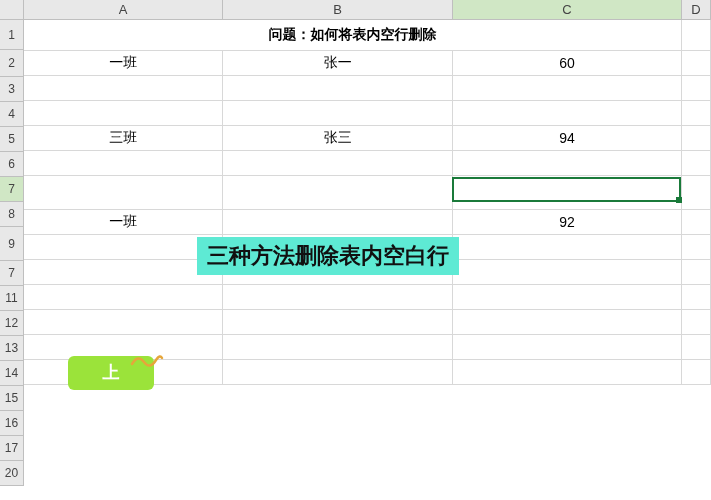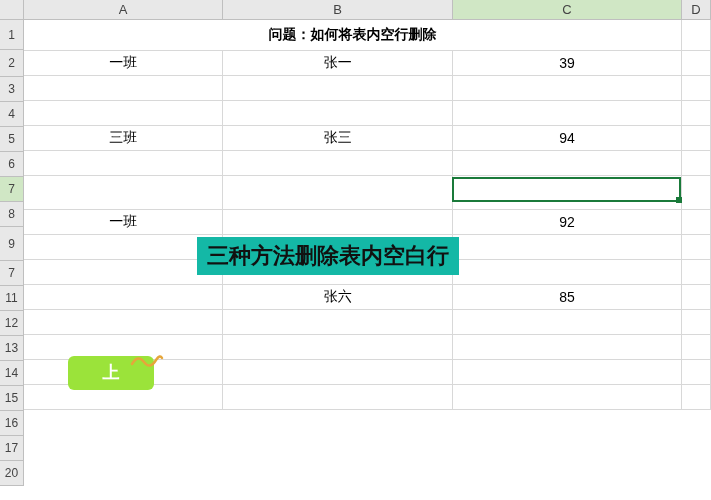--- a/index.html
+++ b/index.html
@@ -110,21 +110,21 @@
   .fill-handle {
     position: absolute;
     width: 6px; height: 6px;
     background: #1a7a3a;
     right: -3px; bottom: -3px;
   }
   .overlay-text {
     position: absolute;
     left: 197px;
     top: 237px;
-    background: #14b8a6;
+    background: #5eead4;
     color: #111;
     font-weight: bold;
     font-size: 22px;
     padding: 4px 10px;
     white-space: nowrap;
   }
   .callout {
     position: absolute;
     left: 68px;
     top: 356px;
@@ -188,21 +188,21 @@
     <div class="cells">
       <table class="cells-tbl">
         <tbody>
             <tr class="row-1">
           <td class="cell wA title-cell" colspan="3">问题：如何将表内空行删除</td>
           <td class="cell wD"></td>
         </tr>
         <tr>
               <td class="cell wA">一班</td>
               <td class="cell wB">张一</td>
-              <td class="cell wC">39</td>
+              <td class="cell wC">60</td>
               <td class="cell wD"></td>
             </tr>
         <tr>
               <td class="cell wA"></td>
               <td class="cell wB"></td>
               <td class="cell wC"></td>
               <td class="cell wD"></td>
             </tr>
         <tr>
               <td class="cell wA"></td>
@@ -237,26 +237,20 @@
         <tr>
               <td class="cell wA"></td>
               <td class="cell wB"></td>
               <td class="cell wC"></td>
               <td class="cell wD"></td>
             </tr>
         <tr>
               <td class="cell wA"></td>
               <td class="cell wB"></td>
               <td class="cell wC"></td>
-              <td class="cell wD"></td>
-            </tr>
-        <tr>
-              <td class="cell wA"></td>
-              <td class="cell wB">张六</td>
-              <td class="cell wC">85</td>
               <td class="cell wD"></td>
             </tr>
         <tr>
               <td class="cell wA"></td>
               <td class="cell wB"></td>
               <td class="cell wC"></td>
               <td class="cell wD"></td>
             </tr>
         <tr>
               <td class="cell wA"></td>

